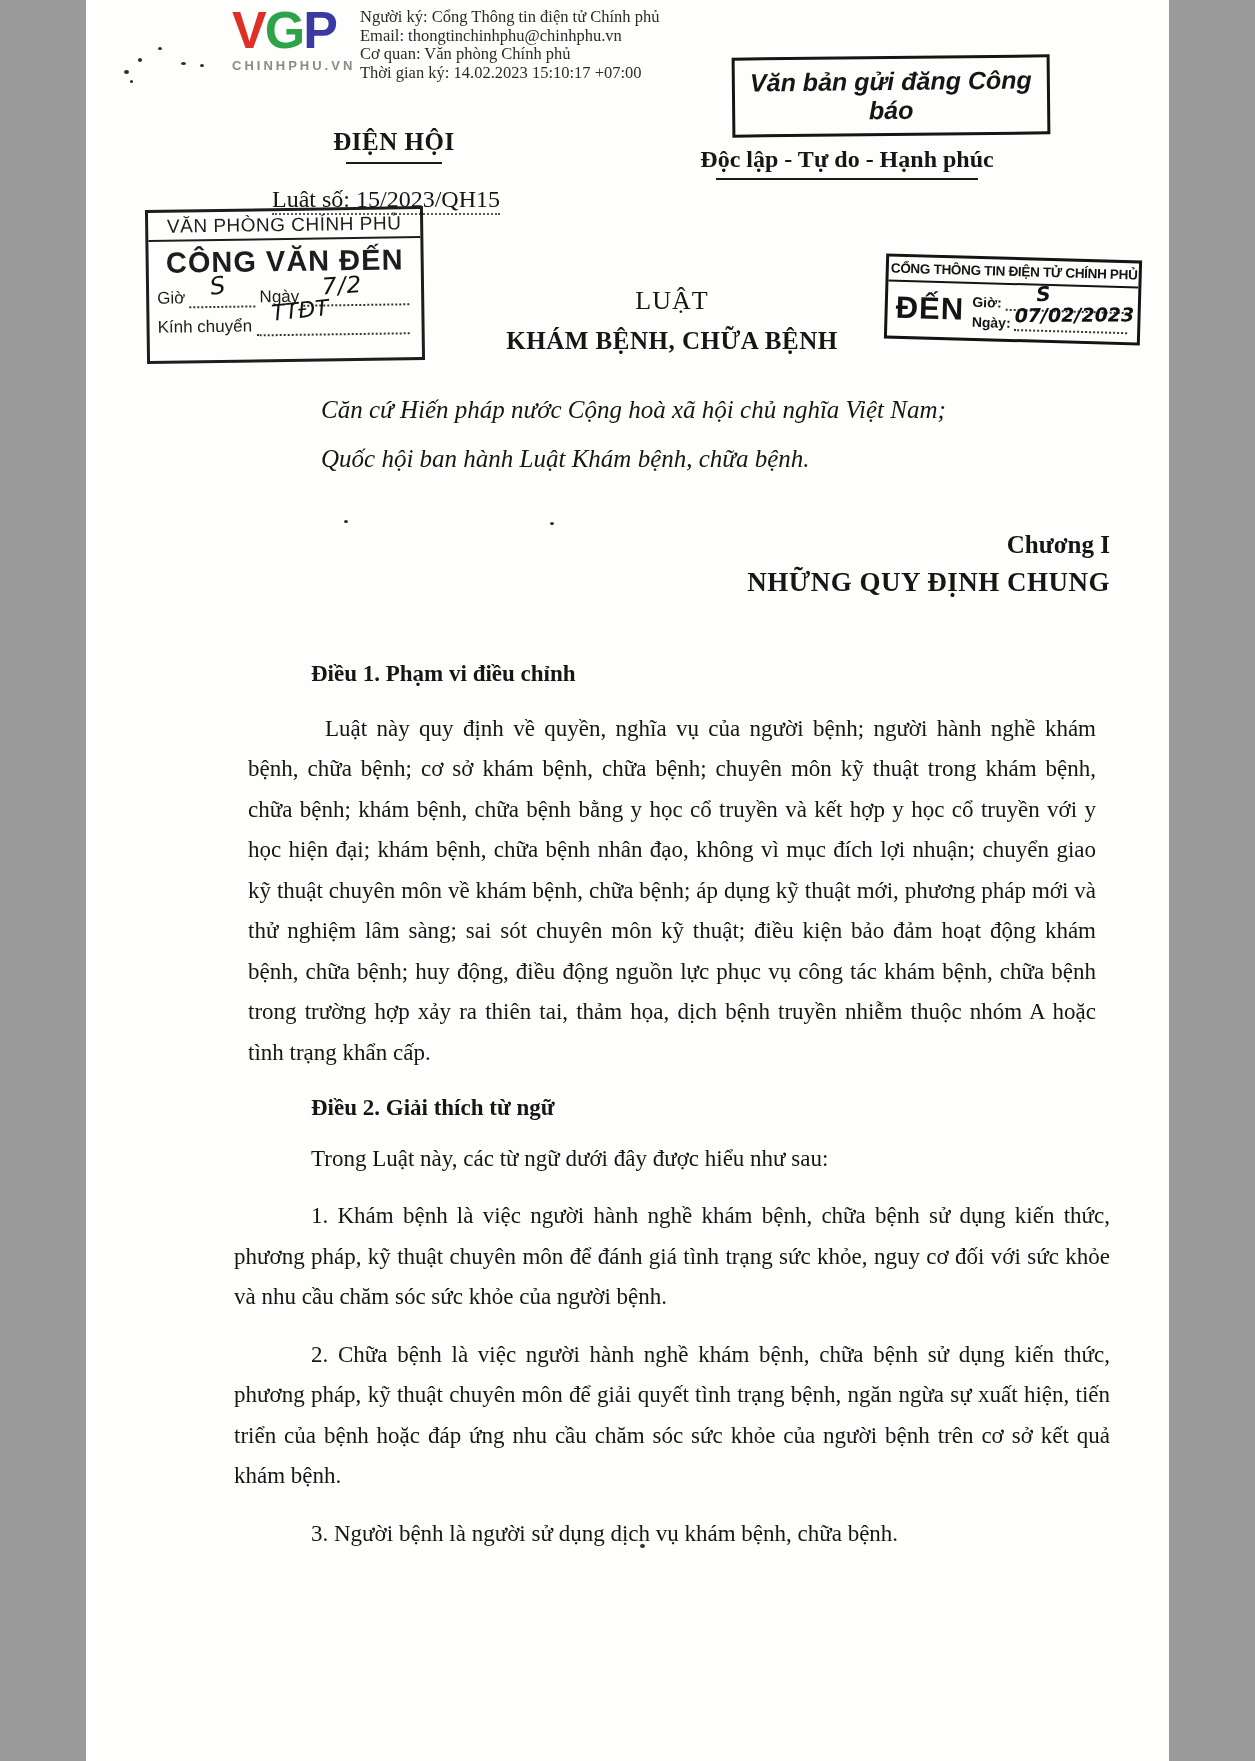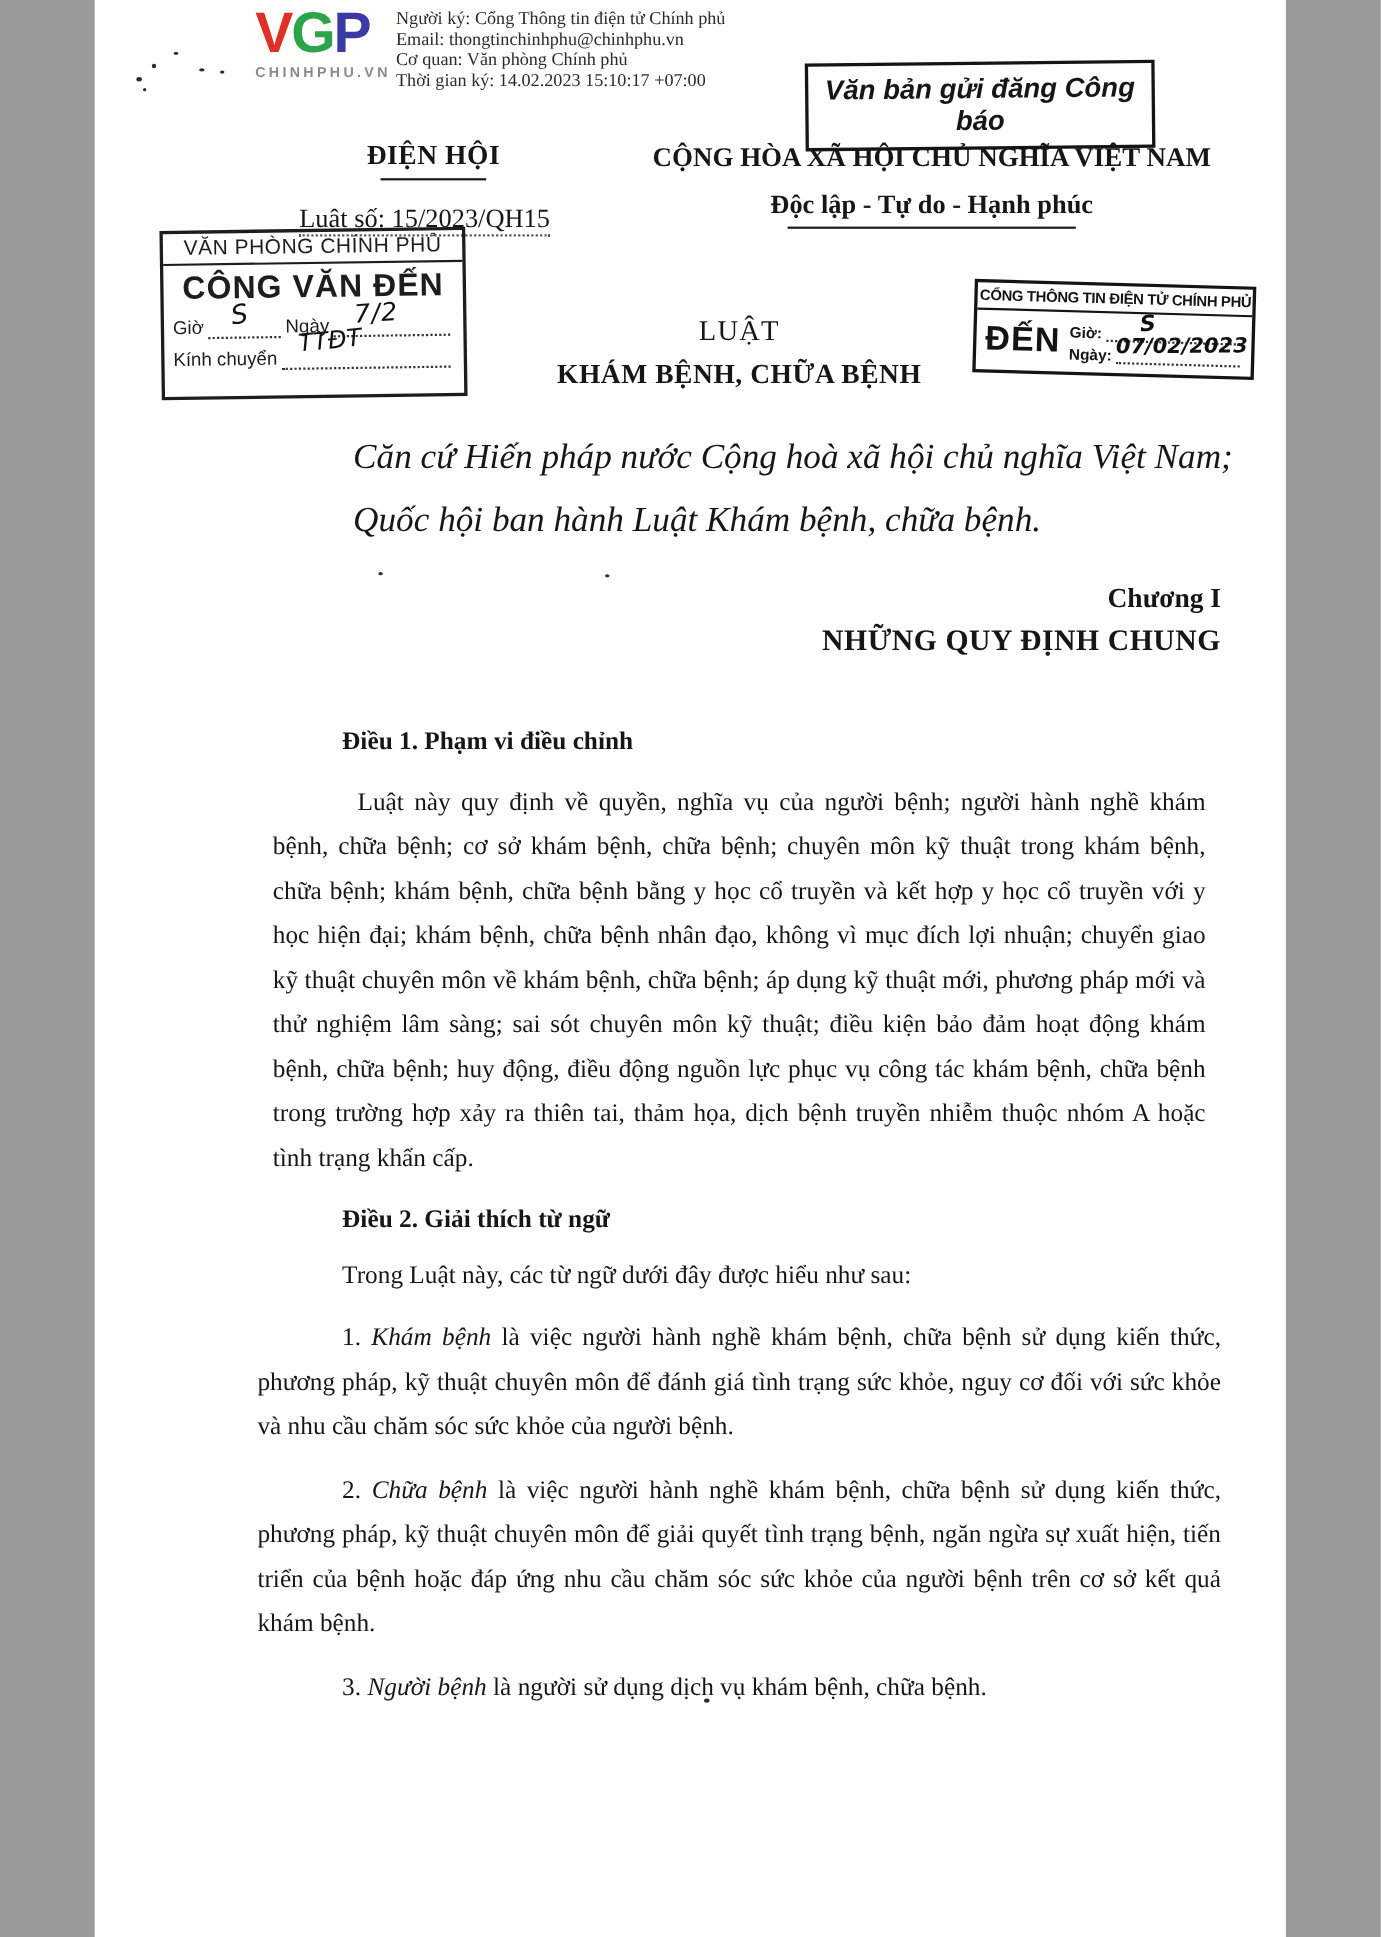--- a/index.html
+++ b/index.html
@@ -59,32 +59,32 @@
   }
   .stamp-right .office { font-size:13.5px; font-weight:bold; text-align:center; padding:4px 2px; border-bottom:2.5px solid #141414; white-space:nowrap; letter-spacing:-0.3px; }
   .stamp-right .body { display:flex; padding:6px 6px 8px 8px; }
   .stamp-right .den { font-weight:bold; font-size:31px; letter-spacing:1px; align-self:center; }
   .stamp-right .fields { flex:1; margin-left:8px; font-size:14px; font-weight:bold; }
   .sr-row { display:flex; align-items:flex-end; margin-top:4px; }
   .sr-row .dotted { height:14px; }
   .sr-hand-s { position:absolute; left:25%; top:-14px; font-size:20px; transform:rotate(-6deg); }
   .sr-hand-date { position:absolute; left:0; top:-13px; font-size:19px; transform:rotate(-2deg); white-space:nowrap; }
   
-  .preamble { position:absolute; left:235px; top:396px; font-style:italic; font-size:32px; }
+  .preamble { position:absolute; left:235px; top:396px; font-style:italic; font-size:25px; }
   .preamble .pl { margin-bottom:21px; }
   .chapter { position:absolute; left:148px; top:531px; width:876px; text-align:right; }
   .chapter .c1 { font-weight:bold; font-size:25px; }
   .chapter .c2 { font-weight:bold; font-size:27px; margin-top:8px; letter-spacing:0.5px; }
   .body-flow { position:absolute; left:148px; top:654px; width:876px; font-size:23px; line-height:40.5px; text-align:justify; }
   .art-heading { font-weight:bold; text-indent:77px; text-align:left; margin:0 0 8px 0; }
   .art-para { text-indent:77px; margin:14px; }
   .art2-heading { margin-top:15px; }
   .intro-line { text-indent:77px; margin:10px 0 0 0; text-align:left; }
   .definition { text-indent:77px; margin:17px 0 0 0; }
-  .def-term { font-style:italic; }
+  .def-term { }
   
   .speck { position:absolute; background:#2c2c2c; border-radius:50%; }
 </style>
 </head>
 <body>
 
 <div class="page">
 
   <div class="sig-block">
     <div class="vgp-logo">
@@ -110,21 +110,20 @@
     <span>Văn bản gửi đăng Công báo</span>
   </div>
 
   <div class="issuer-col">
     <div class="issuer-name">ĐIỆN HỘI</div>
     <div class="issuer-underline"></div>
   </div>
   <div class="doc-number">Luật số: 15/2023/QH15</div>
 
   <div class="national-col">
-    <div class="national-title">CỘNG HÒA XÃ HỘI CHỦ NGHĨA VIỆT NAM</div>
     <div class="national-motto">Độc lập - Tự do - Hạnh phúc</div>
     <div class="motto-underline"></div>
   </div>
 
   <div class="stamp-left">
     <div class="office">VĂN PHÒNG CHÍNH PHỦ</div>
     <div class="big">CÔNG VĂN ĐẾN</div>
     <div class="stamp-row">
       <span>Giờ</span>
       <span class="dotted">

